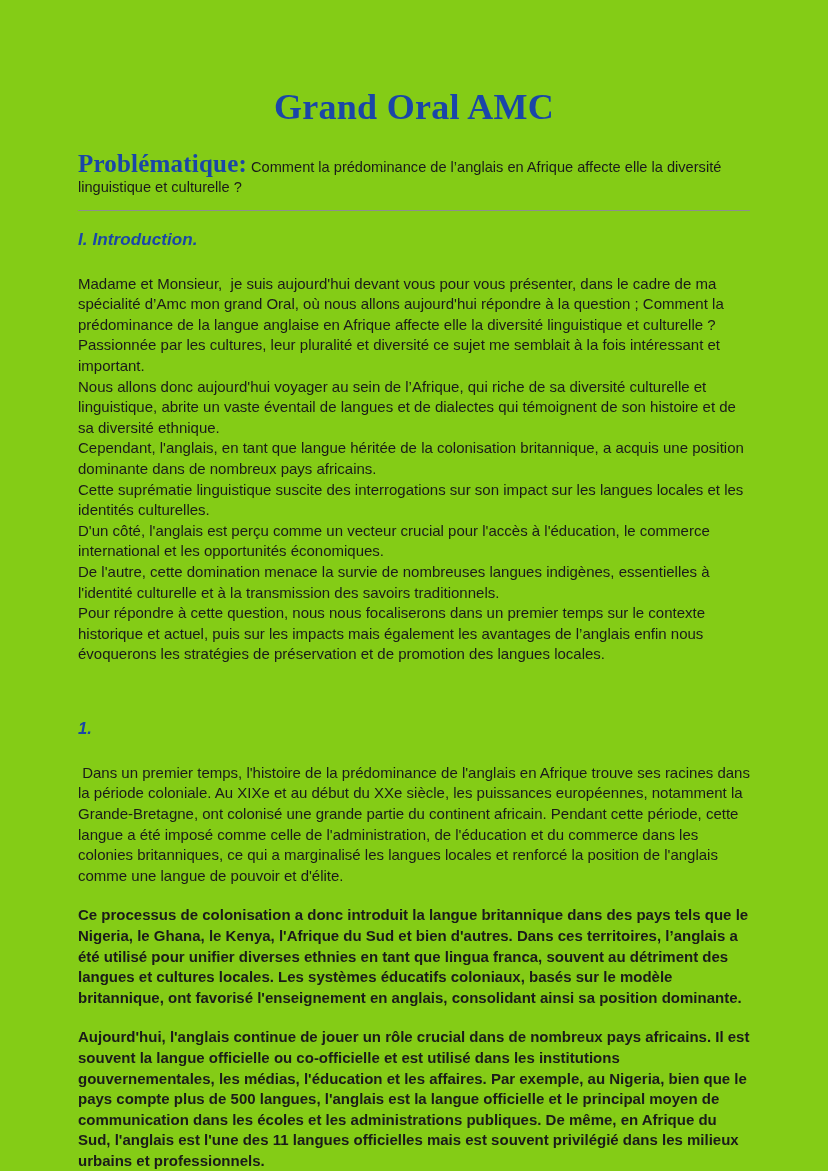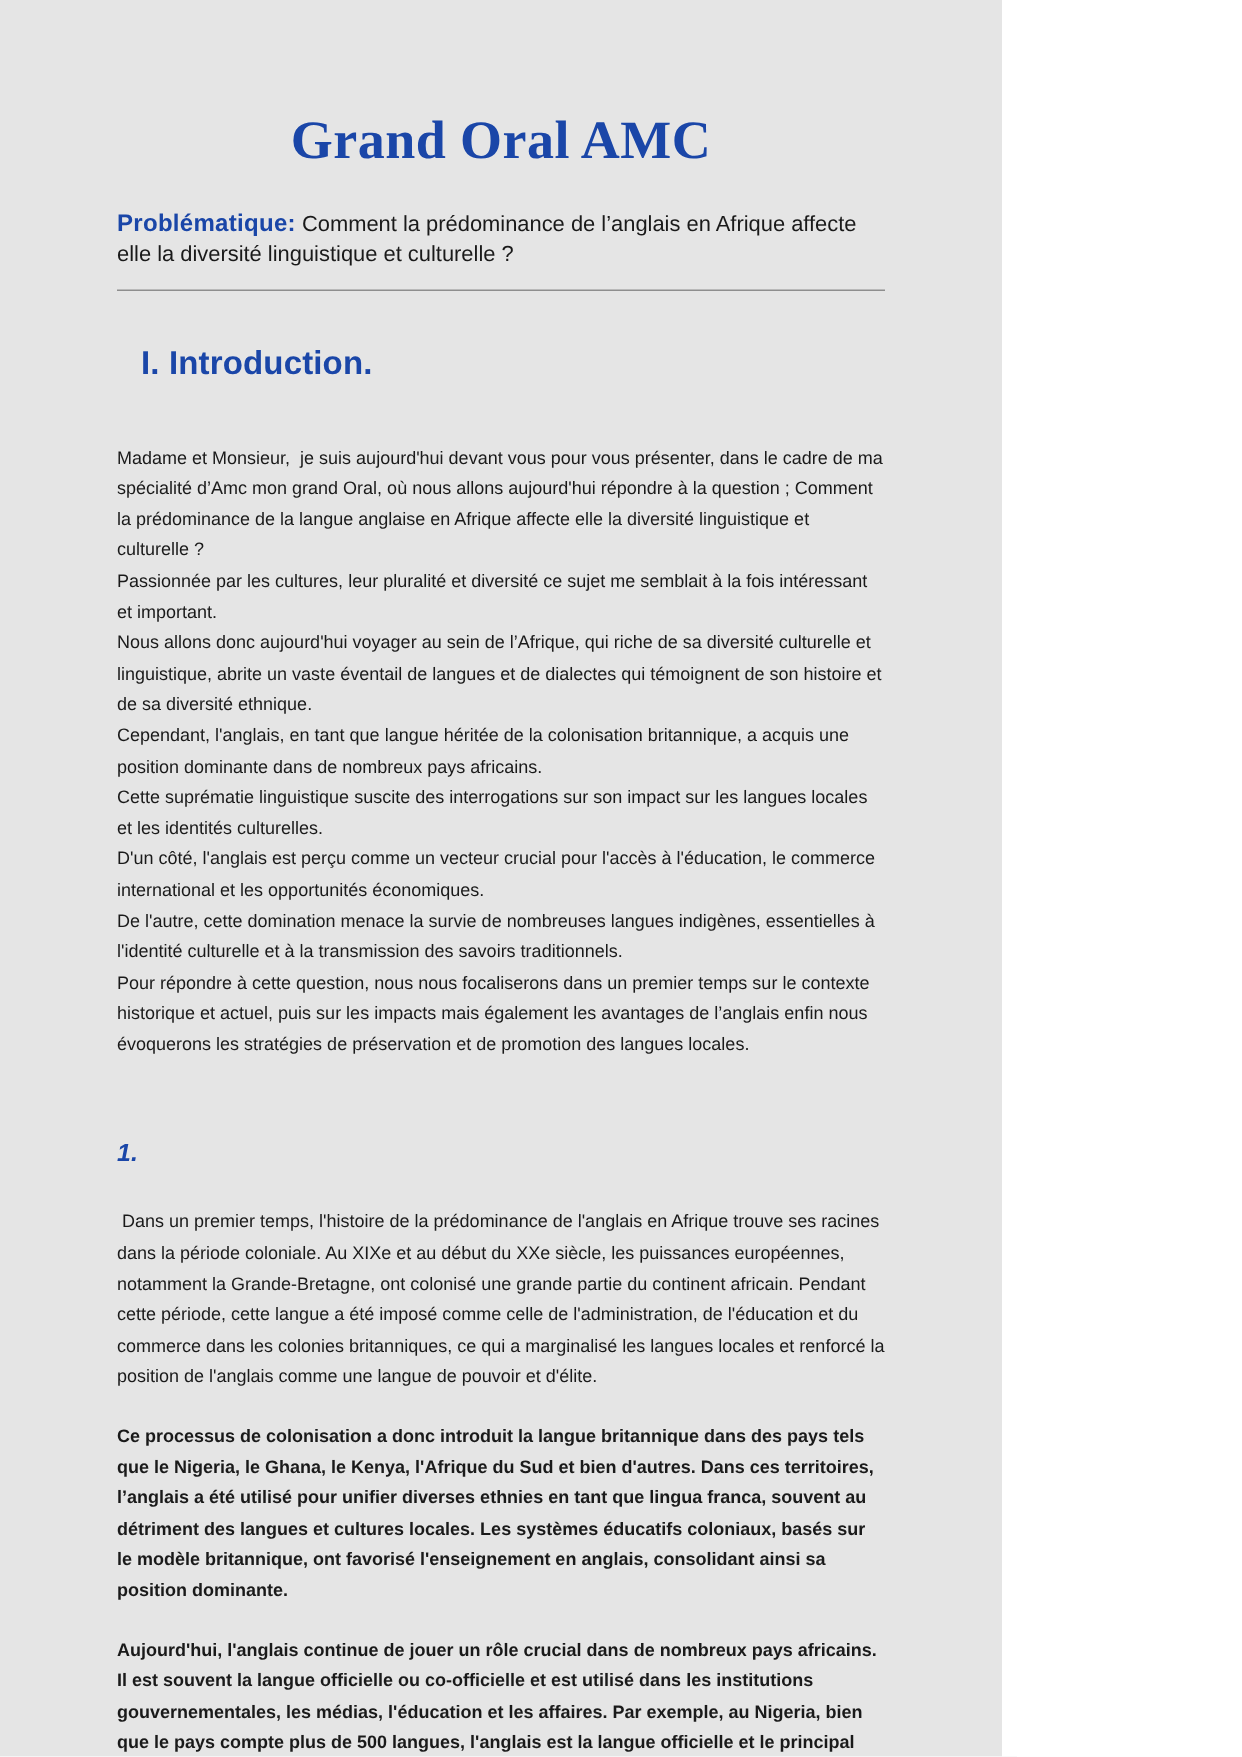--- a/index.html
+++ b/index.html
@@ -11,24 +11,24 @@
   body {
     width: 828px;
     height: 1171px;
     overflow: hidden;
     font-family: "Liberation Sans", sans-serif;
     color: #1a1a1a;
     -webkit-font-smoothing: antialiased;
   }
   .page {
     box-sizing: border-box;
-    width: 668px;
+    width: 828px;
     height: 1171px;
-    padding: 0 78px;
-    background: #e5e5e5;
+    padding: 14px 78px;
+    background: #84cc16;
     position: relative;
   }
 
   
   .doc-title {
     margin: 0;
     padding-top: 74px;
     text-align: center;
     font-family: "Liberation Serif", "DejaVu Serif", serif;
     font-weight: bold;
@@ -41,46 +41,47 @@
   
   .problematique {
     margin: 0;
     padding-top: 26px;
     font-size: 14.6px;
     line-height: 20px;
     color: #1a1a1a;
     text-align: left;
   }
   .problematique .pq-label {
-    font-family: Liberation Sans, sans-serif;
+    font-family: Liberation Serif, serif;
     font-weight: bold;
-    font-size: 16px;
+    font-size: 25px;
     color: #1a46a8;
     letter-spacing: 0.2px;
   }
   .problematique .pq-text {
     font-family: "Liberation Sans", sans-serif;
     font-size: 14.6px;
   }
 
   
   .divider {
     margin: 13px 0 0 0;
     border: none;
     border-top: 1.5px solid #8e8e8e;
     height: 0;
     width: 100%;
   }
 
   
   .h-roman {
-    margin: 16px;
+    margin: 0;
     padding-top: 19px;
-    font-size: 22px;
+    font-size: 17px;
     font-weight: bold;
+    font-style: italic;
     color: #1a46a8;
     letter-spacing: 0.1px;
   }
   .h-numbered {
     margin: 0;
     padding-top: 54px;
     font-size: 16.5px;
     font-weight: bold;
     font-style: italic;
     color: #1a46a8;
@@ -89,21 +90,21 @@
   }
   .h-numbered .num {
     display: inline-block;
     width: 34px;
     flex: 0 0 34px;
   }
 
   
   .body-block {
     margin: 0;
-    font-size: 12px;
+    font-size: 15px;
     line-height: 20.6px;
     color: #1a1a1a;
     text-align: left;
     white-space: pre-wrap;
   }
   .intro-block { padding-top: 24px; }
   .sec-block   { padding-top: 25px; }
   .sec-block + .sec-block { padding-top: 19px; font-weight: bold; }
 </style>
 </head>

